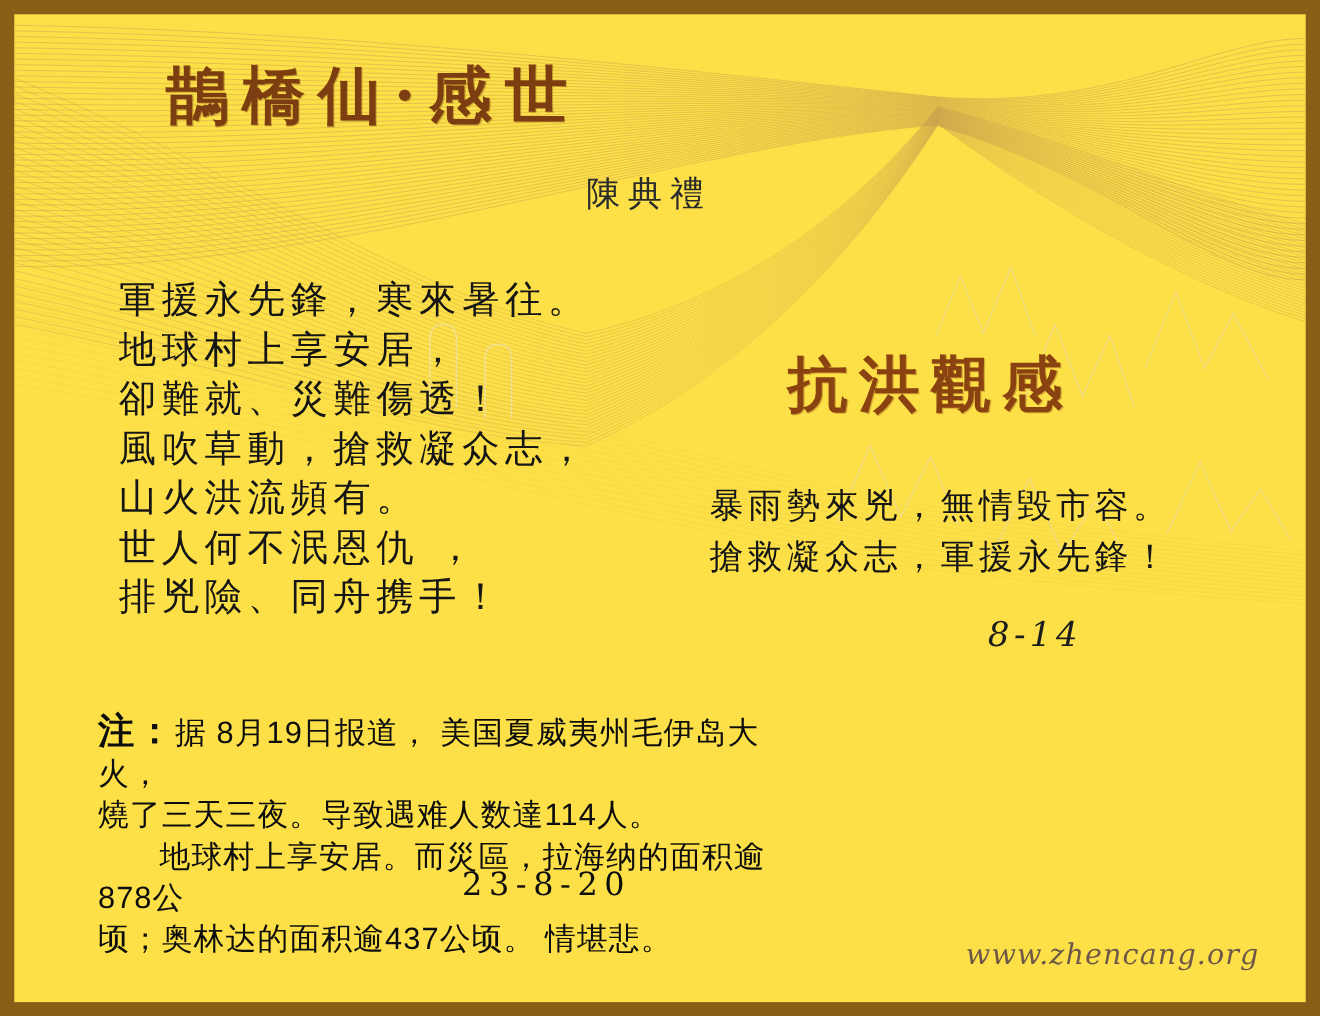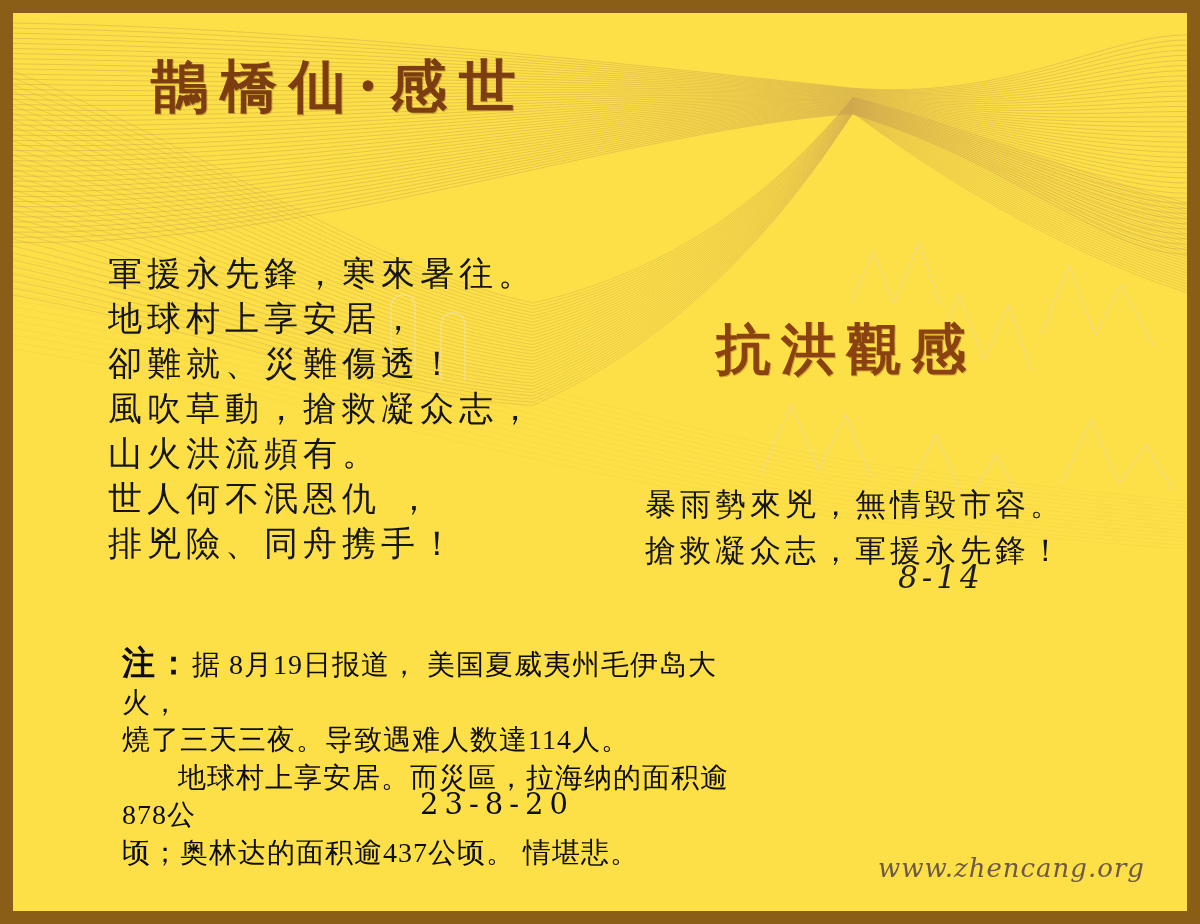--- a/index.html
+++ b/index.html
@@ -30,30 +30,30 @@
   }
   .title2{
     position:absolute;left:703px;top:300px;
     font-family:"DejaVu Serif","Liberation Serif",serif;
     font-weight:700;font-size:55px;letter-spacing:10px;
     color:#8A4310;
     text-shadow:1px 1px 0 rgba(138,67,16,.35);
   }
   .poem2{
     position:absolute;left:632px;top:424px;
-    font-size:31px;line-height:46px;letter-spacing:4px;color:#151515;margin-top:44px;
+    font-size:31px;line-height:46px;letter-spacing:4px;color:#151515;
   }
   .date1{
     position:absolute;left:885px;top:546px;
     font-family:"DejaVu Serif","Liberation Serif",serif;
     font-style:italic;font-size:31px;letter-spacing:4px;color:#1c1c1c;
   }
   .note{
-    position:absolute;left:109px;top:632px;width:640px;
-    font-family:Liberation Serif, serif;
+    position:absolute;left:76px;top:632px;width:640px;
+    font-family:Liberation Sans, sans-serif;
     font-size:28px;line-height:37.5px;color:#0d0d0d;letter-spacing:1px;
   }
   .note-prefix{font-size:33px;font-weight:700;letter-spacing:2px;}
   .note-indent{text-indent:56px;}
   .date2{
     position:absolute;left:407px;top:774px;
     font-family:"DejaVu Serif","Liberation Serif",serif;
     font-size:29px;letter-spacing:6px;color:#0d0d0d;
   }
   .url{
@@ -164,20 +164,21 @@
       <path d="M1028 322 L1056 252 L1082 322 L1108 272 L1140 332" fill="none" stroke="#E9D8B6" stroke-opacity="0.55" stroke-width="1.2"></path>
       <path d="M748 462 L778 392 L806 457 L833 402 L858 464" fill="none" stroke="#E9D8B6" stroke-opacity="0.55" stroke-width="1.2"></path>
       <path d="M888 492 L923 422 L953 490 L983 442 L1013 497" fill="none" stroke="#E9D8B6" stroke-opacity="0.55" stroke-width="1.2"></path>
       <path d="M1048 472 L1078 407 L1106 470 L1133 432 L1160 477" fill="none" stroke="#E9D8B6" stroke-opacity="0.55" stroke-width="1.2"></path>
       <path d="M378 358 L378 296 Q378 282 390 282 Q402 282 402 296 L402 358" fill="none" stroke="#F0E3C9" stroke-opacity="0.5" stroke-width="1.5"></path>
       <path d="M428 368 L428 314 Q428 300 440 300 Q452 300 452 314 L452 368" fill="none" stroke="#F0E3C9" stroke-opacity="0.5" stroke-width="1.5"></path>
     </svg>
 
   <div class="title1">鵲橋仙·感世</div>
 
+  <div class="author">陳典禮</div>
 
   <div class="poem1">
     <div>軍援永先鋒，寒來暑往。</div>
     <div>地球村上享安居，</div>
     <div>卻難就、災難傷透！</div>
     <div>風吹草動，搶救凝众志，</div>
     <div>山火洪流頻有。</div>
     <div>世人何不泯恩仇 ，</div>
     <div>排兇險、同舟携手！</div>
   </div>

